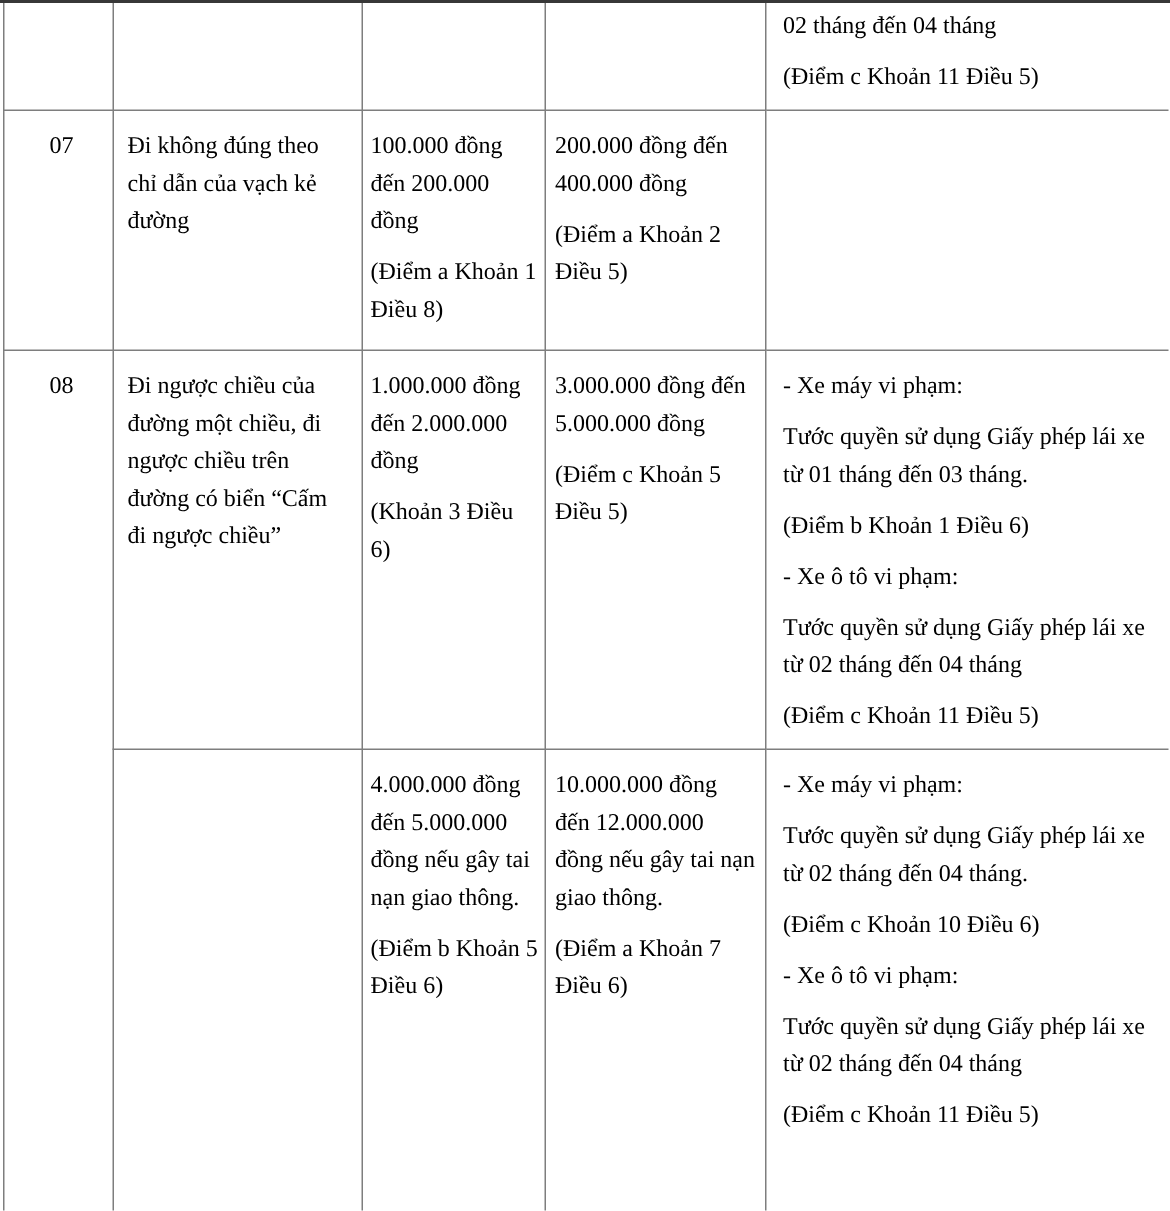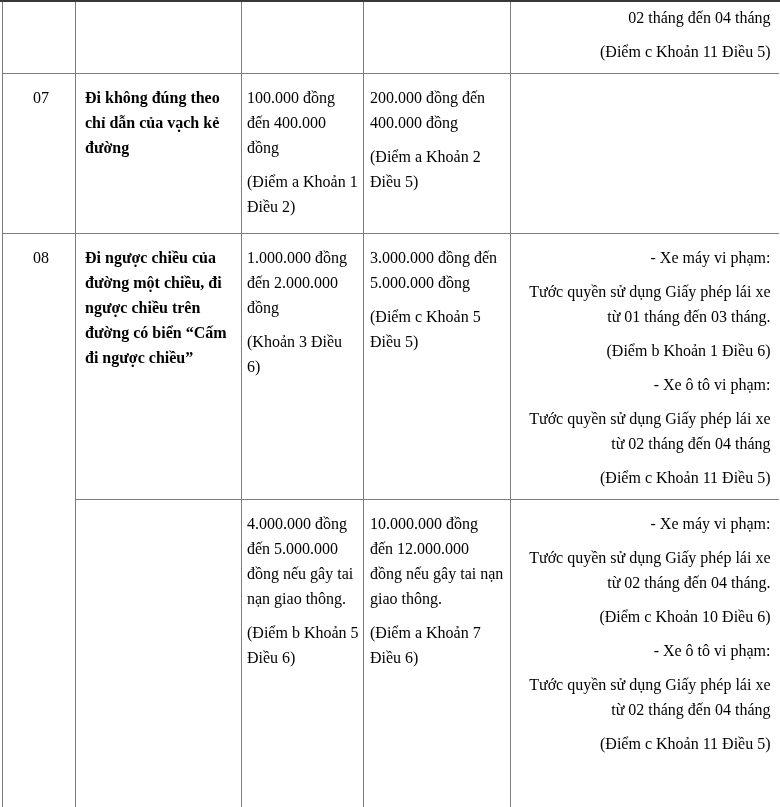--- a/index.html
+++ b/index.html
@@ -33,24 +33,24 @@
   td{
     border:1px solid var(--border-color);
     vertical-align:top;
     padding:11px 8px 0 8px;
     overflow:hidden;
   }
   tr.row-cont td{border-top:none;}
   td.last{border-right:none;}
   tr.row-bottom td{height:100%;}
   td.c1{padding-left:30px;}
-  td.c2{padding-left:9px;padding-right:7px;font-weight:bold;}
+  td.c2{padding-left:9px;padding-right:7px;}
   td.c3{padding-left:5px;padding-right:4px;}
   td.c4{padding-left:6px;padding-right:5px;margin-left:48px;}
-  td.c5{padding-left:11px;padding-right:8px;text-align:right;}
+  td.c5{padding-left:11px;padding-right:8px;}
   td.cont-cell{padding-top:3px;}
   td p{margin:0 0 9px 0;}
 </style>
 </head>
 <body>
 
 <div class="page">
   <div class="top-rule"></div>
 
   <table class="fines">
@@ -73,22 +73,22 @@
             <p>(Điểm c Khoản 11 Điều 5)</p>
           </td>
       </tr>
 
       <tr style="height:160px">
         <td class="c1">07</td>
         <td class="c2">
             <p>Đi không đúng theo chỉ dẫn của vạch kẻ đường</p>
           </td>
         <td class="c3">
-            <p>100.000 đồng đến 400.000 đồng</p>
-            <p>(Điểm a Khoản 1 Điều 2)</p>
+            <p>100.000 đồng đến 200.000 đồng</p>
+            <p>(Điểm a Khoản 1 Điều 8)</p>
           </td>
         <td class="c4">
             <p>200.000 đồng đến 400.000 đồng</p>
             <p>(Điểm a Khoản 2 Điều 5)</p>
           </td>
         <td class="c5 last"></td>
       </tr>
 
       <tr style="height:266px">
         <td class="c1" rowspan="2">08</td>

